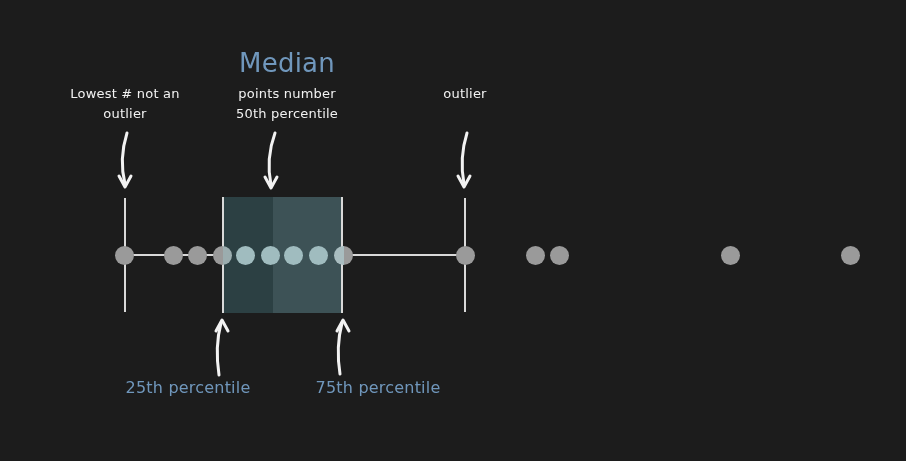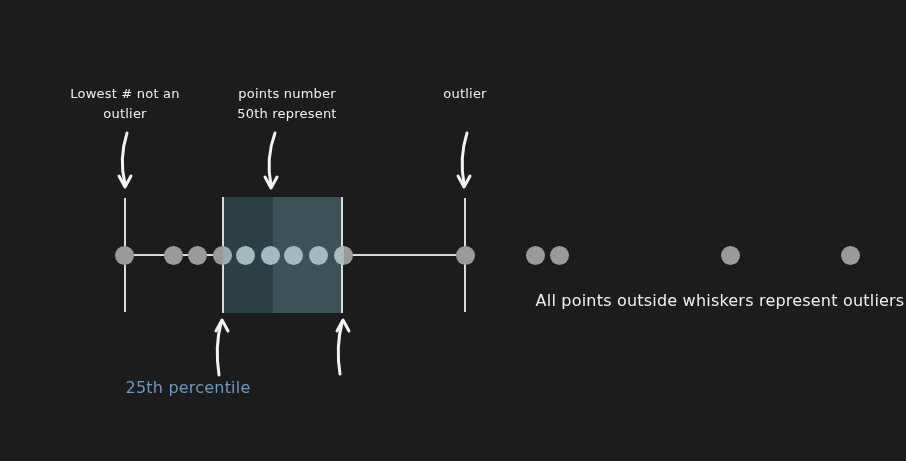--- a/index.html
+++ b/index.html
@@ -81,24 +81,25 @@
 </head>
 <body>
 
 <div class="canvas">
 
   <div class="label" style="left:125px; top:84px;">
     <span class="line">Lowest # not an</span>
     <span class="line">outlier</span>
   </div>
 
+  <div class="median-title" style="left:287px; top:48px;">Median</div>
 
   <div class="label" style="left:287px; top:84px;">
     <span class="line">points number</span>
-    <span class="line">50th represent</span>
+    <span class="line">50th percentile</span>
   </div>
 
   <div class="label" style="left:465px; top:84px;">
     <span class="line">outlier</span>
   </div>
 
   <div class="hline" style="left: 125px; top: 254px; width: 97px;"></div>
   <div class="hline" style="left: 343px; top: 254px; width: 122px;"></div>
 
   <div class="whisker" style="left: 124px; top: 198px; height: 114px;"></div>
@@ -143,16 +144,16 @@
       <path d="M219,375 C216,355 217,338 221,323"></path>
       <path d="M216,331 L222,320 L228,331"></path>
     </g>
     <g>
       <path d="M340,374 C337,355 338,338 342,323"></path>
       <path d="M337,331 L343,320 L349,331"></path>
     </g>
   </svg>
 
   <div class="label blue" style="left:188px; top:378px;">25th percentile</div>
+  <div class="label blue" style="left:378px; top:378px;">75th percentile</div>
 
-  <div class="note" style="left:720px; top:291px;">All points outside whiskers represent outliers</div>
 
 </div>
 
 </body></html>

